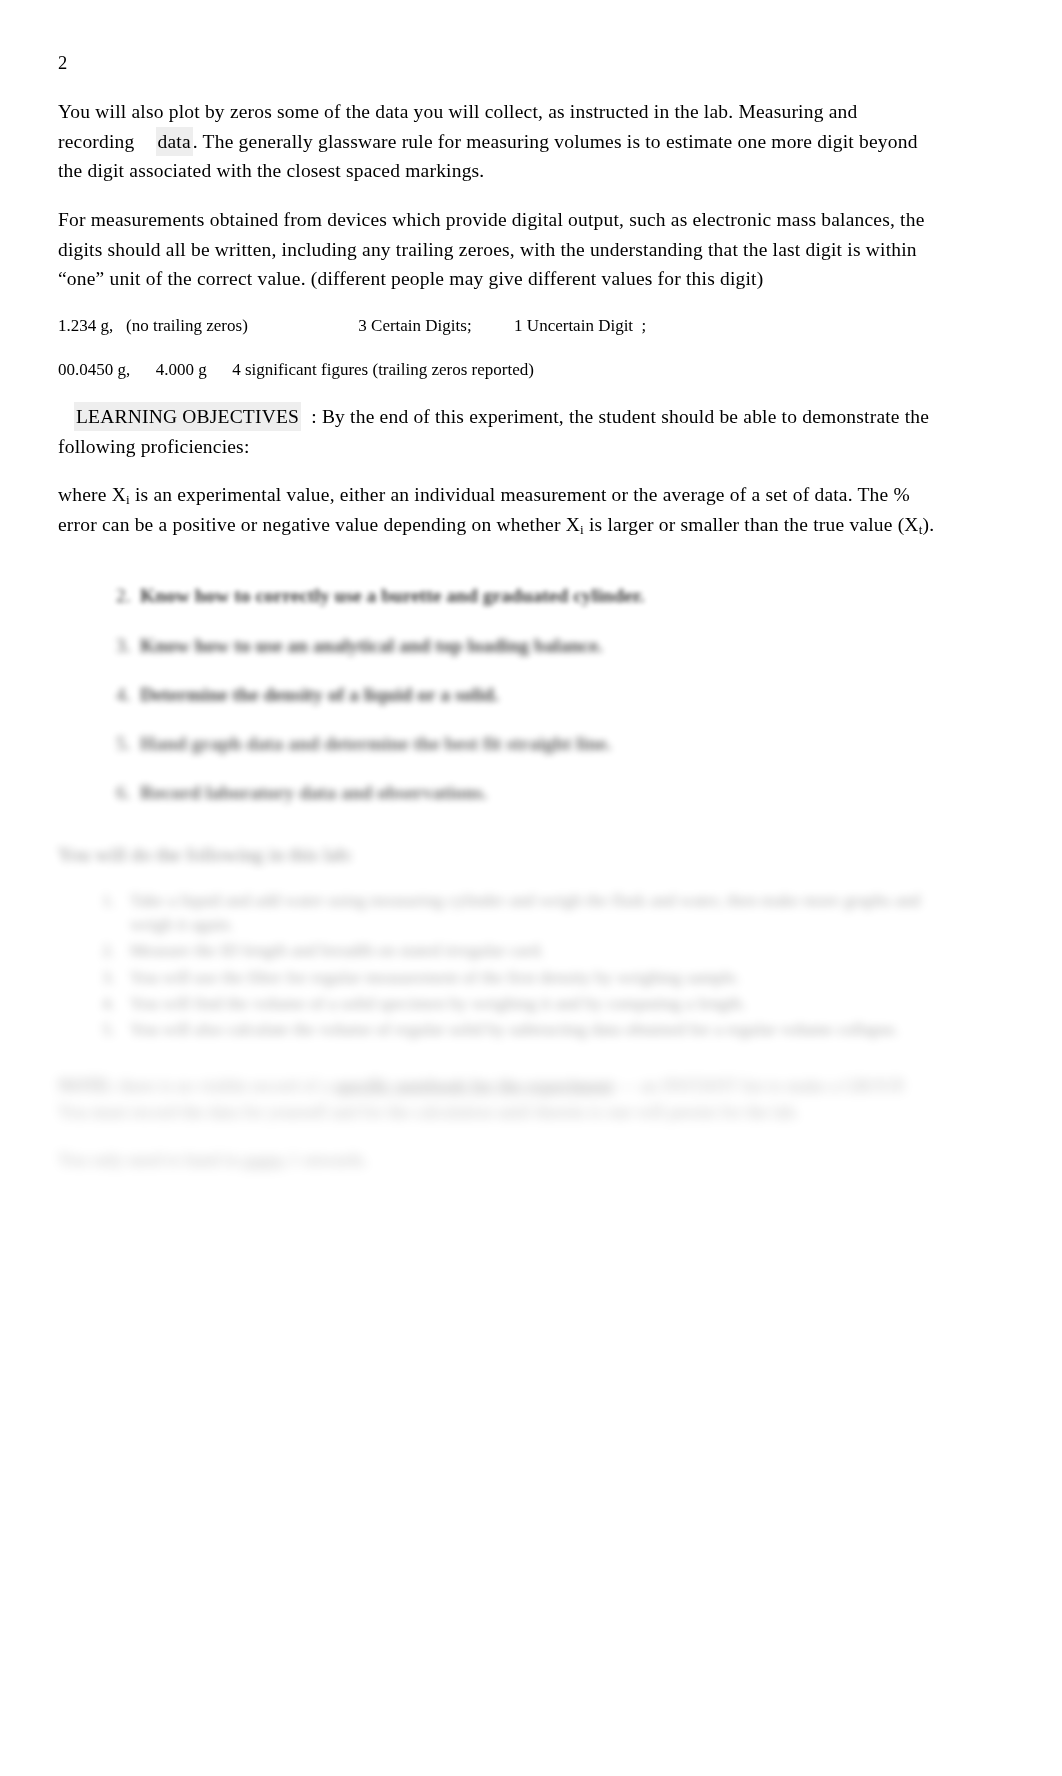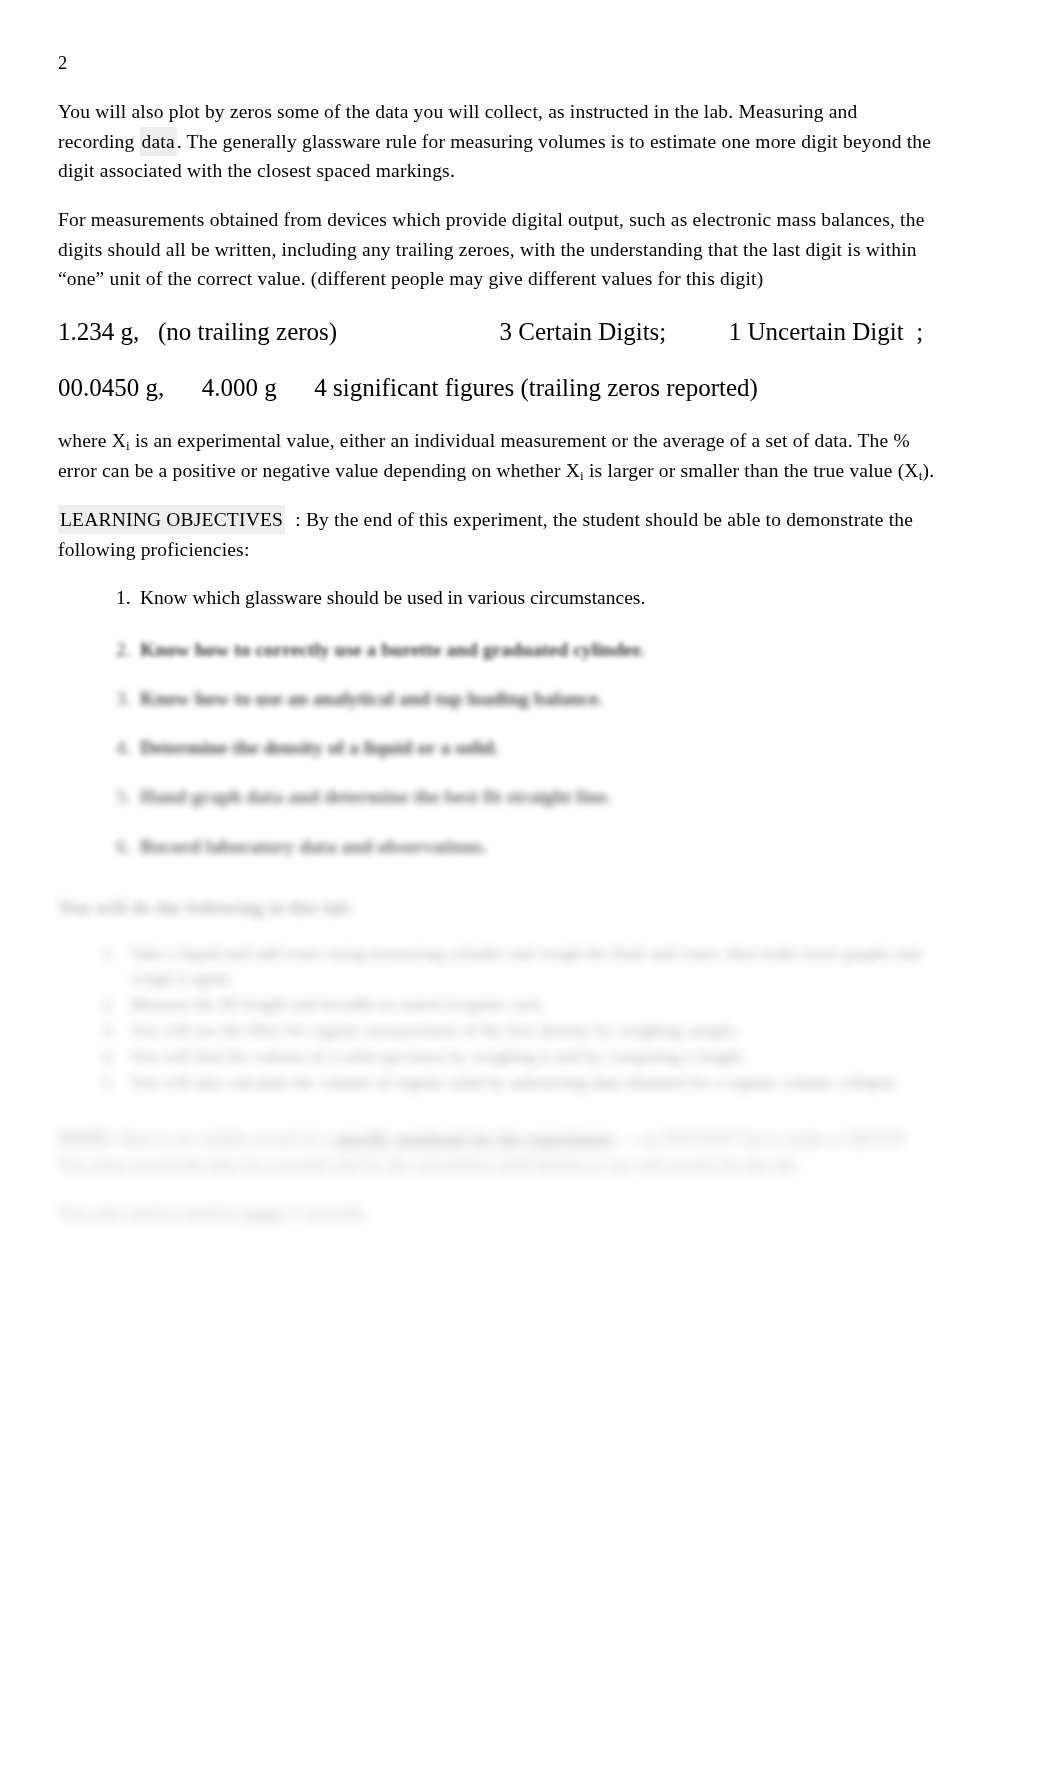--- a/index.html
+++ b/index.html
@@ -36,27 +36,28 @@
     margin: 0 0 19px 0;
     text-align: left;
     letter-spacing: 0.01em;
   }
   p.tight {
     margin-bottom: 19px;
   }
   .hl-soft {
     background: rgba(236,236,236,0.9);
     padding: 4px 2px;
+    margin-left: 16px;
   }
   sub {
     font-size: 0.68em;
     vertical-align: -0.22em;
   }
   .data-line {
-    font-size: 25px;
+    font-size: 17px;
     line-height: 1.5;
     margin: 0 0 19px 0;
     white-space: pre;
   }
   ol.objectives {
     margin: 0;
     padding: 0 0 0 58px;
     list-style: none;
   }
   ol.objectives li {
@@ -134,27 +135,24 @@
     <p class="para"><span>You will also plot by zeros some of the data you will collect, as instructed in the lab. Measuring and recording</span> <span class="hl-soft">data</span><span>.  The generally glassware rule for measuring volumes is to estimate one more digit beyond the digit associated with the closest spaced markings.</span></p>
 
     <p class="para">For measurements obtained from devices which provide digital output, such as electronic mass balances, the digits should all be written, including any trailing zeroes, with the understanding that the last digit is within “one” unit of the correct value. (different people may give different values for this digit)</p>
 
     <p class="data-line">1.234 g,   (no trailing zeros)                          3 Certain Digits;          1 Uncertain Digit  ;</p>
 
     <p class="data-line">00.0450 g,      4.000 g      4 significant figures (trailing zeros reported)</p>
 
 
 
+    <p class="para tight"><span class="hl-soft">LEARNING OBJECTIVES</span>&nbsp;&nbsp;<span>:  By the end of this experiment, the student should be able to demonstrate the following proficiencies:</span></p>
+
     <p class="para"><span>where  X</span><sub>i</sub><span> is an experimental value, either an individual measurement or the average of a set of data.  The % error can be a positive or negative value depending on whether X</span><sub>i</sub><span>  is larger or smaller than the true value (X</span><sub>t</sub><span>).</span></p>
 
-    <p class="para tight"><span class="hl-soft">LEARNING OBJECTIVES</span>&nbsp;&nbsp;<span>:  By the end of this experiment, the student should be able to demonstrate the following proficiencies:</span></p>
-
-    <ol class="objectives">
-      <li><span class="num">1.</span><span>Know which glassware should be used in various circumstances.</span></li>
-    </ol>
 
     <div class="spacer-md"></div>
 
     <ol class="blurlist">
       <li class="blur-1"><span class="num">2.</span><span>Know how to correctly use a burette and graduated cylinder.</span></li>
       <li class="blur-2"><span class="num">3.</span><span>Know how to use an analytical and top loading balance.</span></li>
       <li class="blur-2"><span class="num">4.</span><span>Determine the density of a liquid or a solid.</span></li>
       <li class="blur-3"><span class="num">5.</span><span>Hand graph data and determine the best fit straight line.</span></li>
       <li class="blur-3"><span class="num">6.</span><span>Record laboratory data and observations.</span></li>
     </ol>

